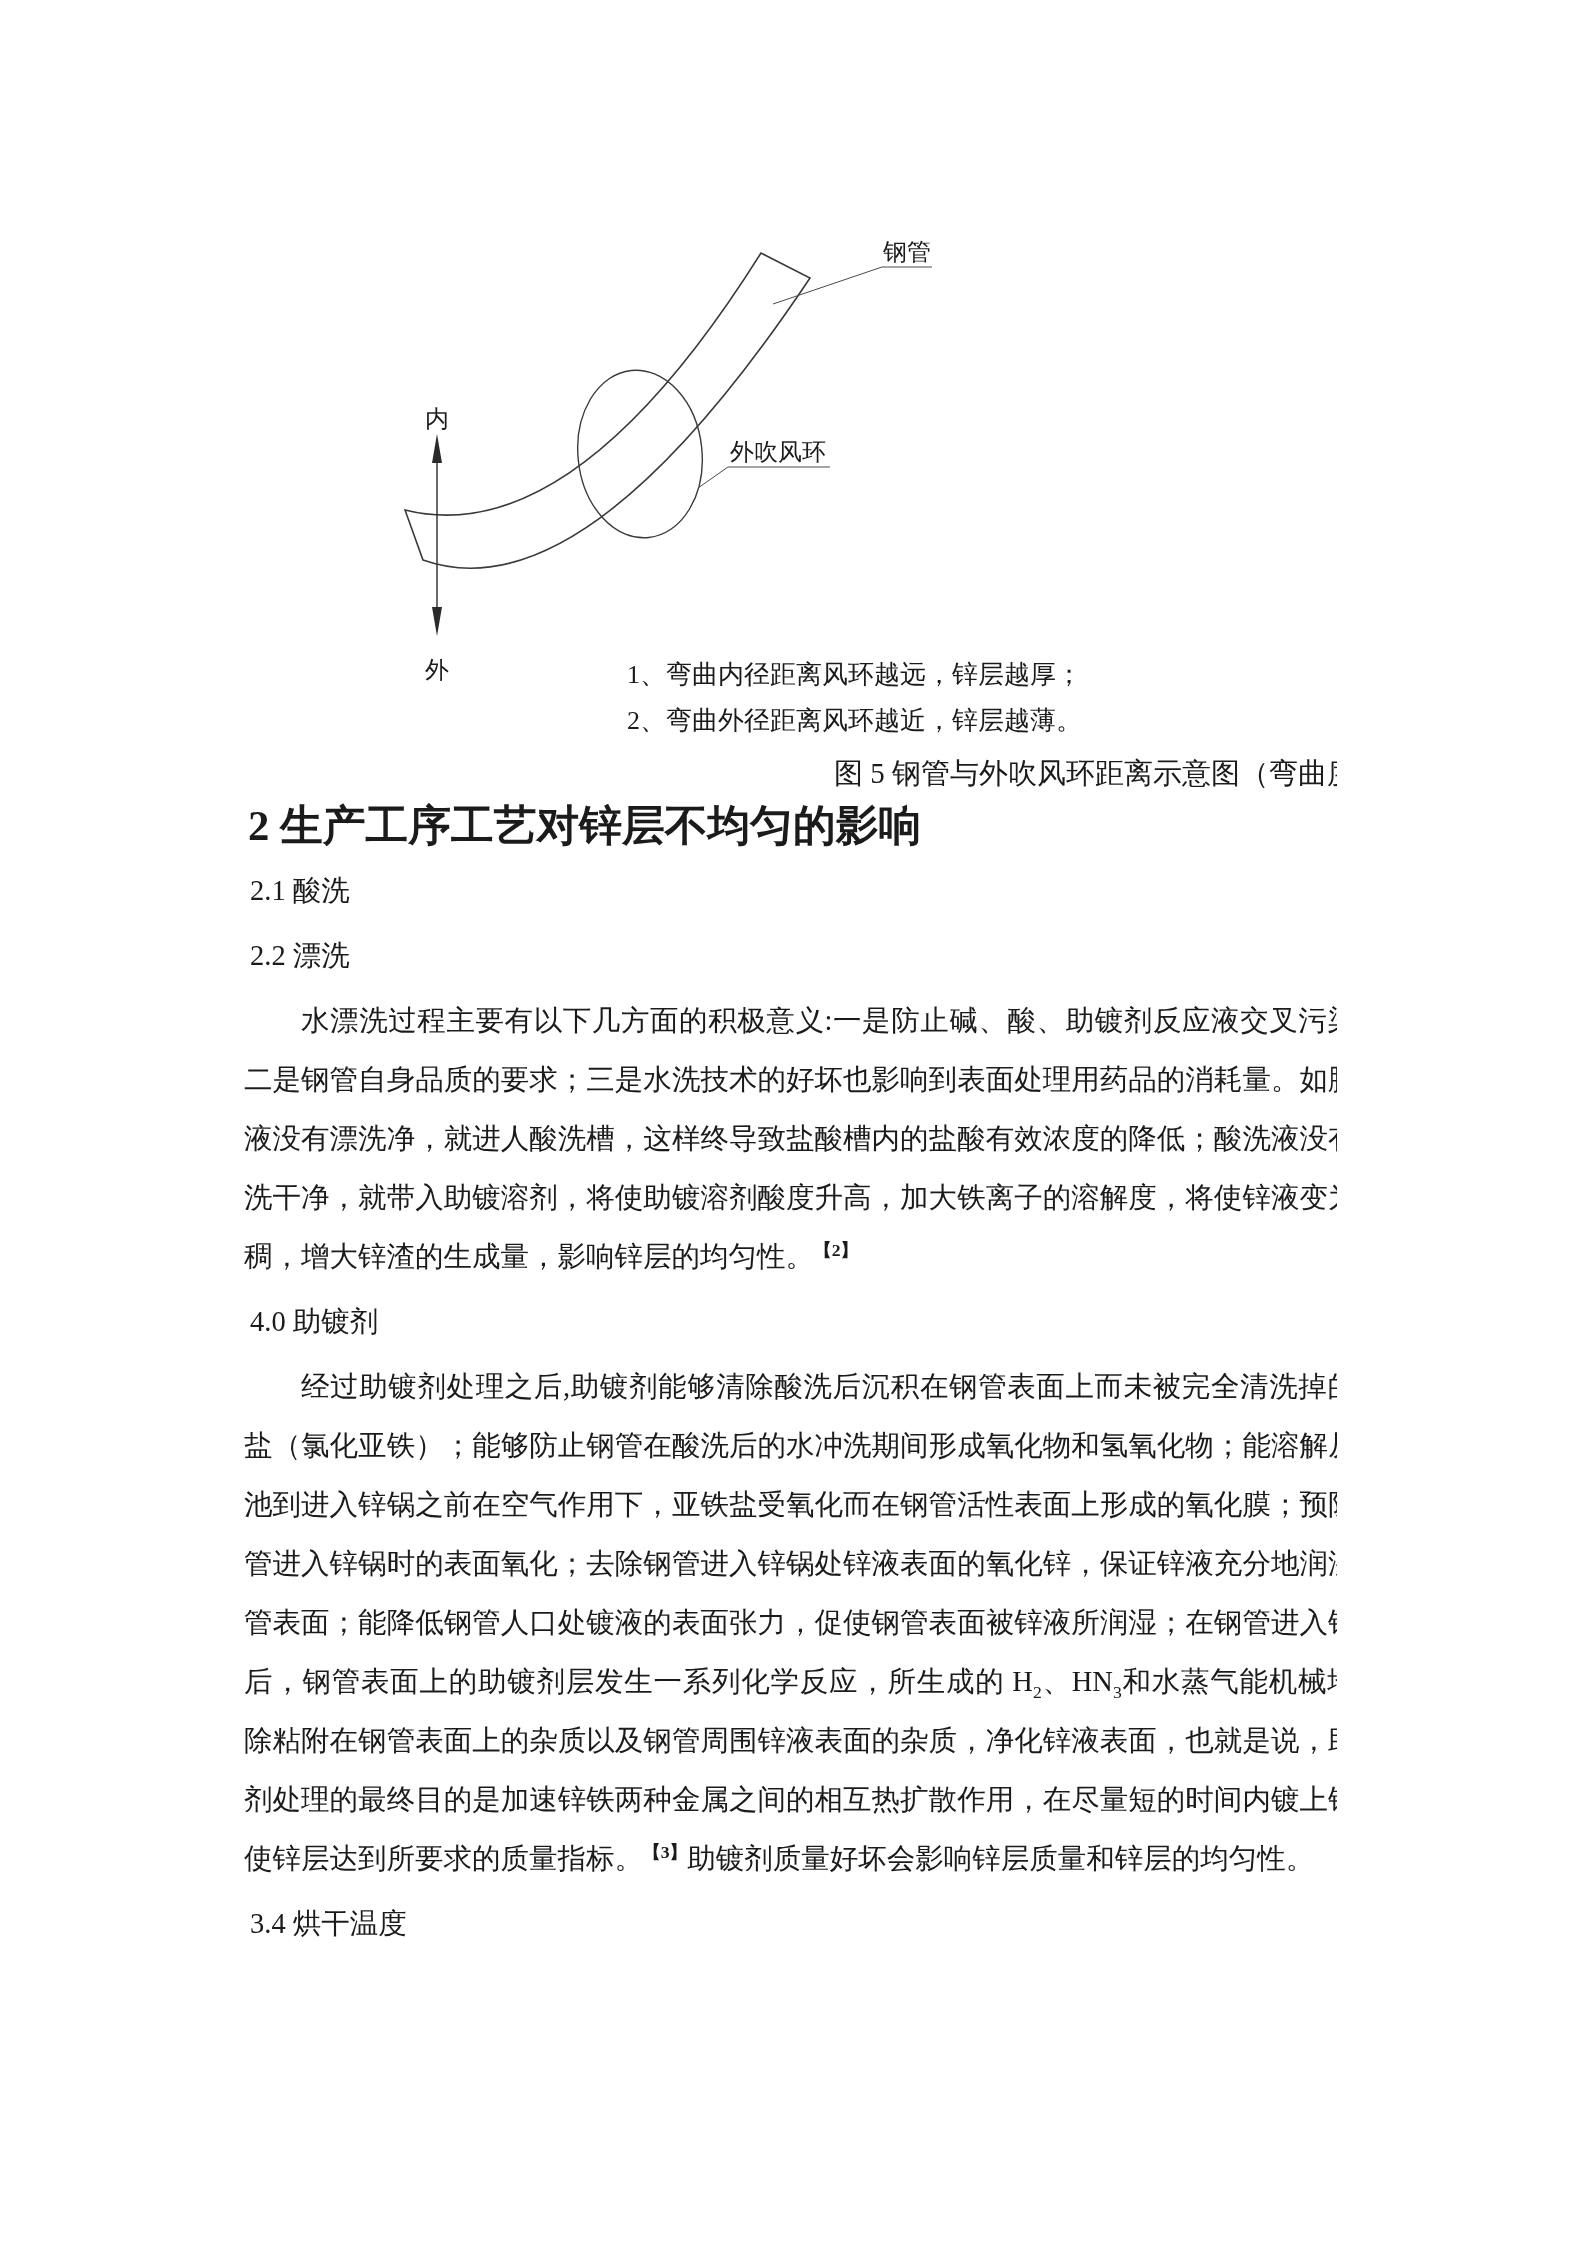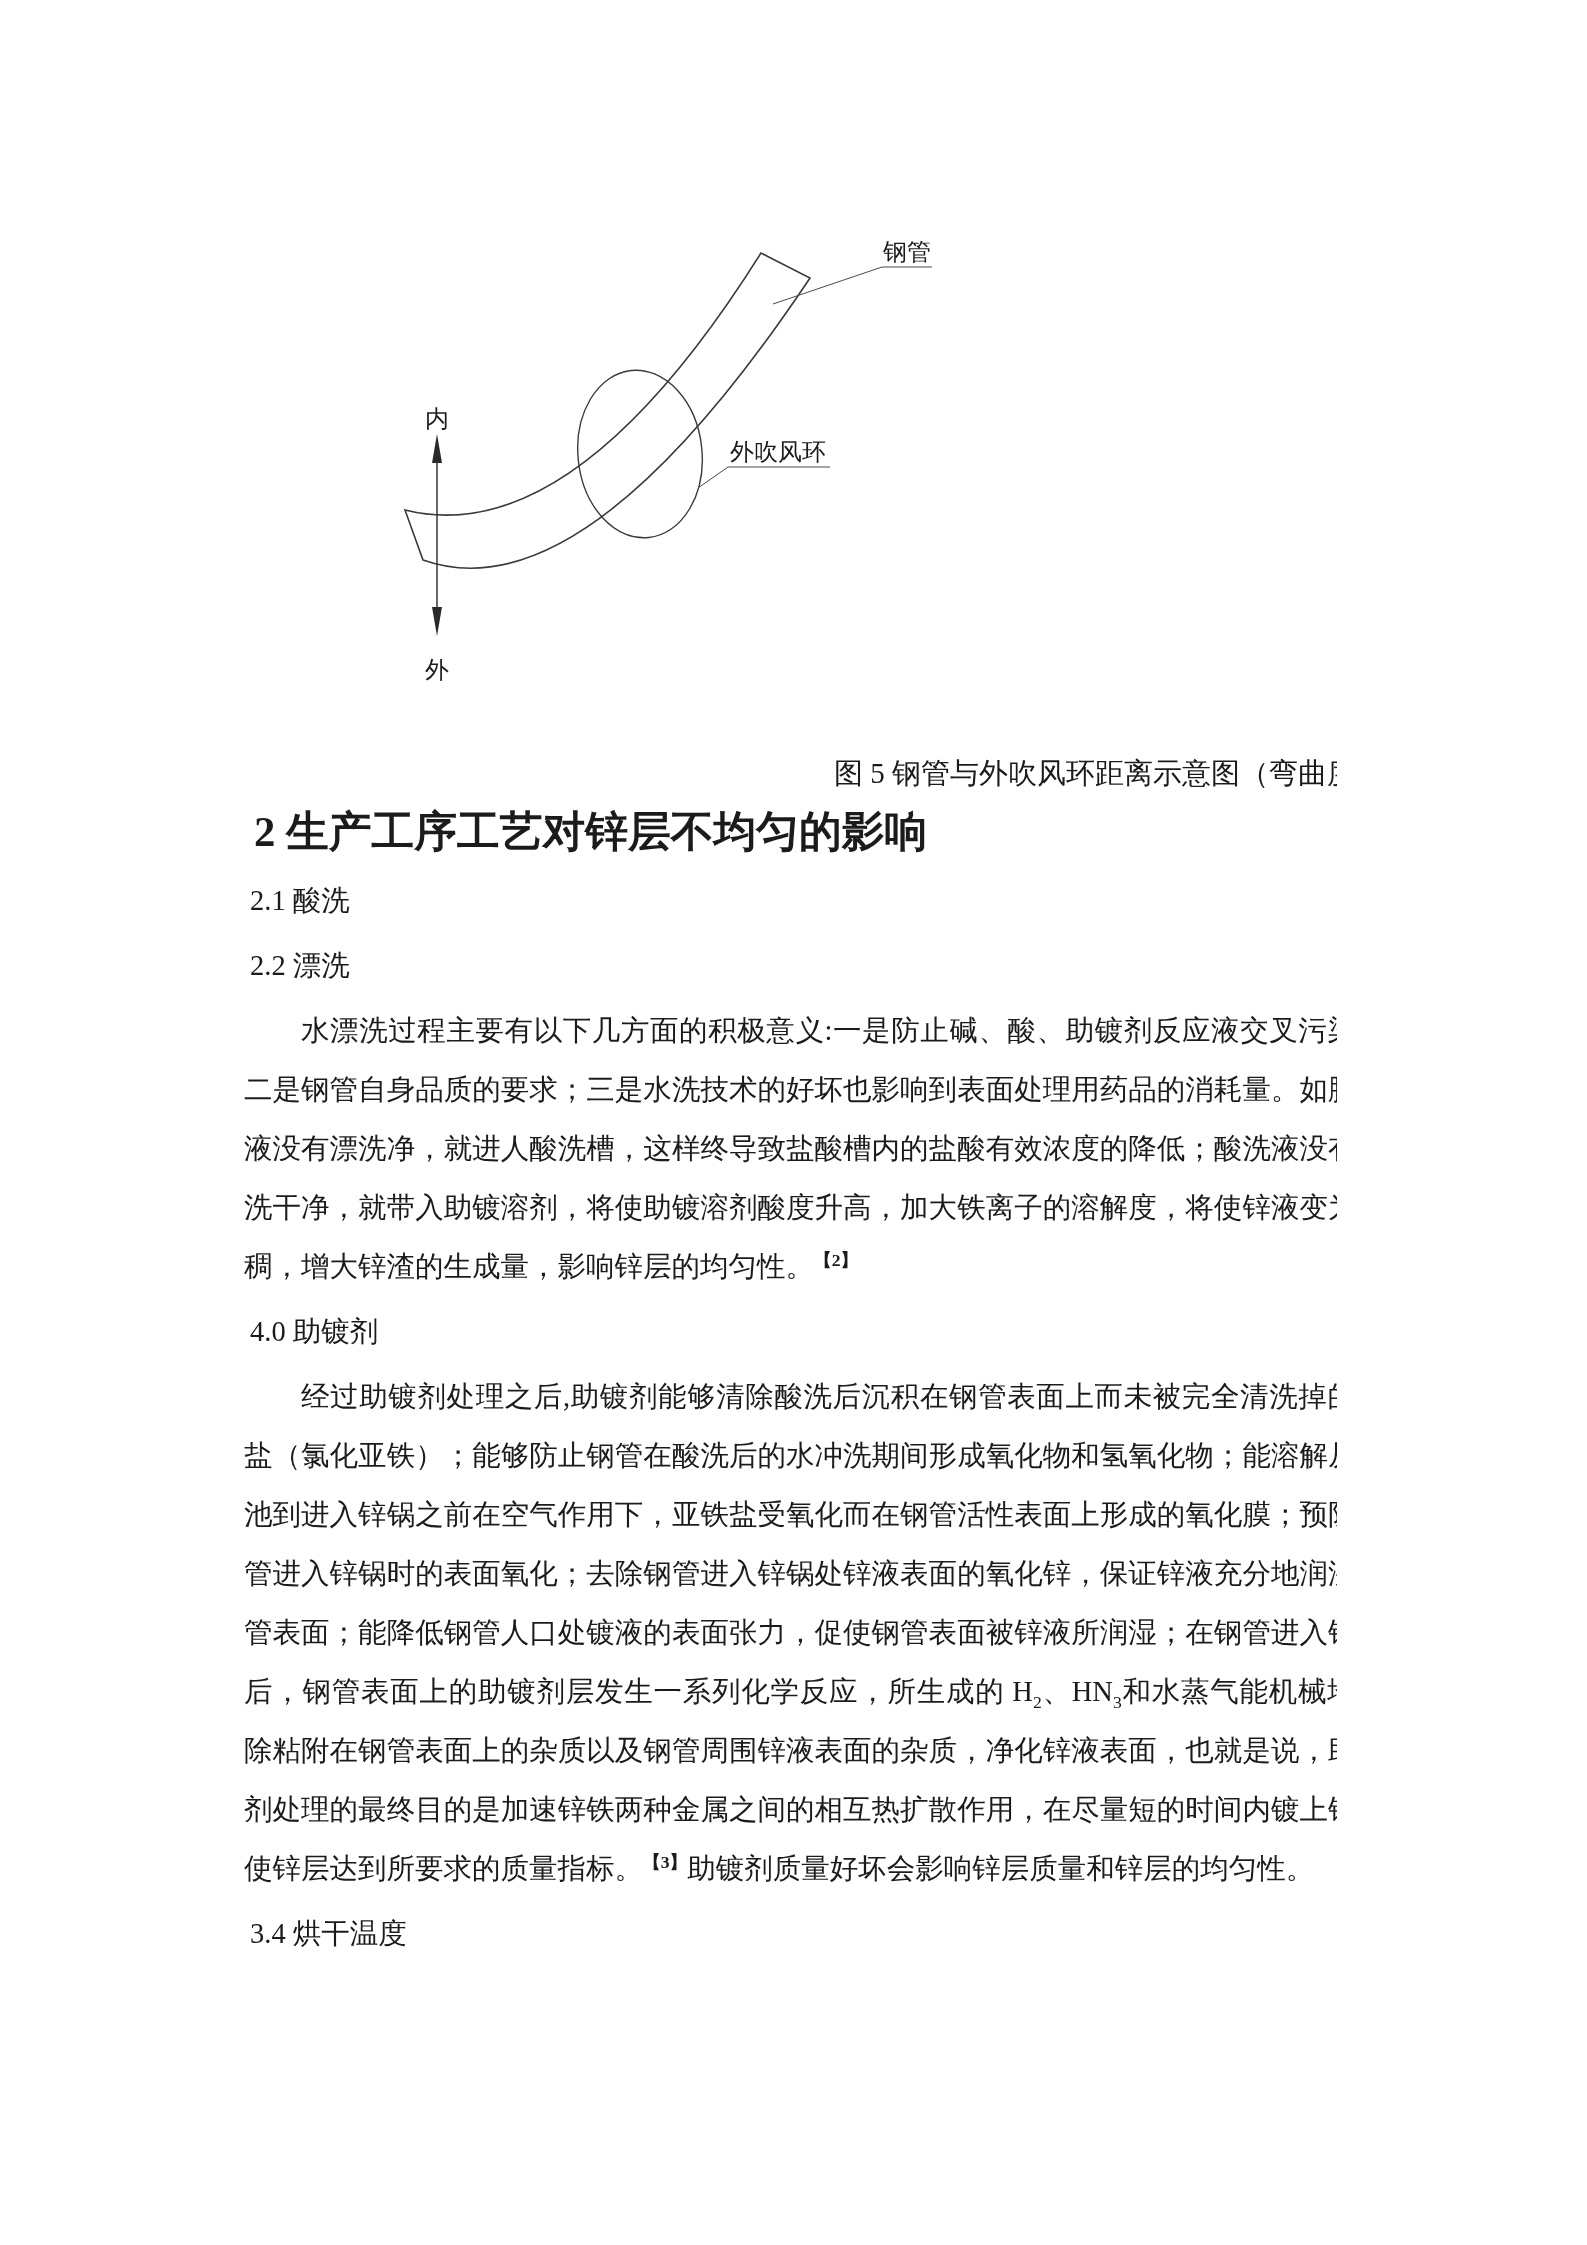--- a/index.html
+++ b/index.html
@@ -26,21 +26,21 @@
   .fig-caption{
     position:absolute;left:0;top:524px;width:100%;
     text-align:right;font-size:29px;color:#1b1b1b;
   }
   
   .content{
     position:absolute;left:244px;top:792px;width:1141px;
     font-size:28.5px;line-height:59px;
     text-align:justify;text-justify:inter-ideograph;
   }
-  .content .main-heading{font-weight:bold;margin:10px;}
+  .content .main-heading{font-weight:bold;margin:4px;}
   .content .sub-title{margin:6px;font-family:Liberation Serif, serif;}
   .content .para{margin:0;text-indent:2em;}
   .content .para .sup{
     vertical-align:super;font-size:0.62em;font-weight:bold;line-height:0;
   }
   .content .para .sub{
     vertical-align:sub;font-size:0.62em;line-height:0;
   }
 </style>
 </head>
@@ -62,20 +62,24 @@
       <polyline points="450,237 348,237 318,258" fill="none" stroke="#4a4a4a" stroke-width="1"></polyline>
       <text x="350" y="230" text-anchor="start">外吹风环</text>
 
       <line x1="57" y1="226" x2="57" y2="384" stroke="#2a2a2a" stroke-width="1.4"></line>
       <polygon points="57,204 52,233 62,233" fill="#2a2a2a"></polygon>
       <polygon points="57,406 52,377 62,377" fill="#2a2a2a"></polygon>
       <text x="57" y="197" text-anchor="middle">内</text>
       <text x="57" y="448" text-anchor="middle">外</text>
     </svg>
 
+    <div class="fig-notes">
+      <div>1、弯曲内径距离风环越远，锌层越厚；</div>
+      <div>2、弯曲外径距离风环越近，锌层越薄。</div>
+    </div>
 
     <div class="fig-caption">图 5 钢管与外吹风环距离示意图（弯曲度）</div>
   </div>
 
   <div class="content">
     <h2 class="main-heading">2 生产工序工艺对锌层不均匀的影响</h2>
     <div id="content-sections">
         <div class="sub-title">2.1 酸洗</div>
         <div class="sub-title">2.2 漂洗</div>
         <p class="para"><span>水漂洗过程主要有以下几方面的积极意义:一是防止碱、酸、助镀剂反应液交叉污染；二是钢管自身品质的要求；三是水洗技术的好坏也影响到表面处理用药品的消耗量。如脱脂液没有漂洗净，就进人酸洗槽，这样终导致盐酸槽内的盐酸有效浓度的降低；酸洗液没有漂洗干净，就带入助镀溶剂，将使助镀溶剂酸度升高，加大铁离子的溶解度，将使锌液变为黏稠，增大锌渣的生成量，影响锌层的均匀性。</span><span class="sup">【2】</span></p>

